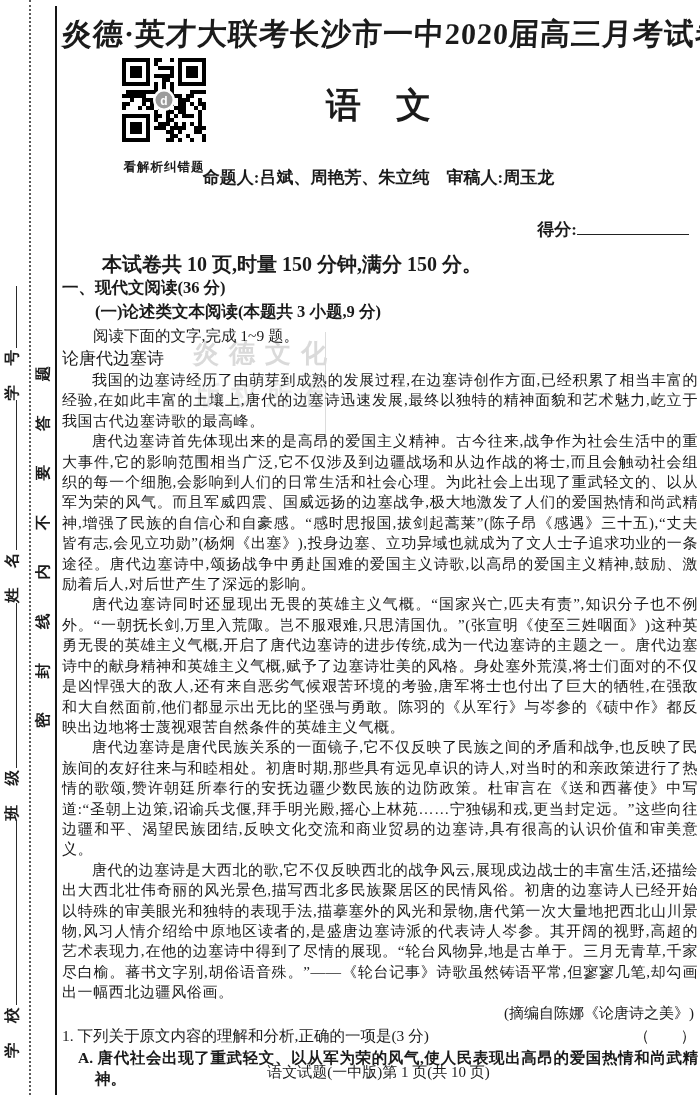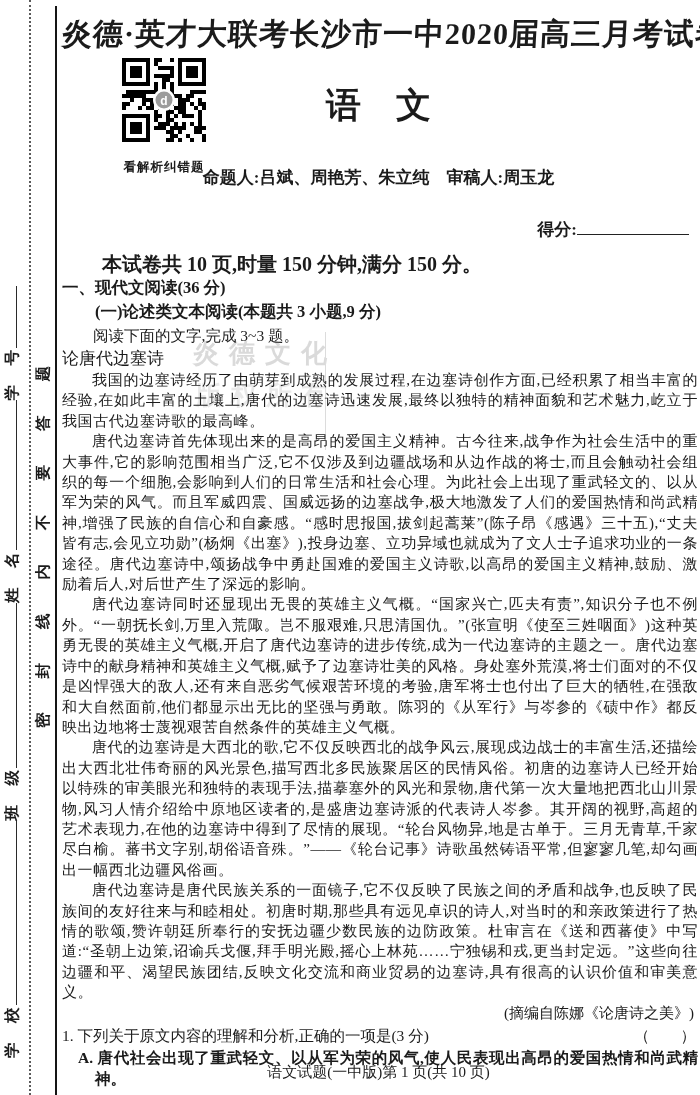--- a/index.html
+++ b/index.html
@@ -213,29 +213,29 @@
     <div id="setters">命题人:吕斌、周艳芳、朱立纯　审稿人:周玉龙</div>
     <div id="score-row">
       <span>得分:</span><span class="score-blank"></span>
     </div>
   </div>
 
   <div id="main">
     <p id="paper-info">本试卷共 10 页,时量 150 分钟,满分 150 分。</p>
     <p id="sec-h1">一、现代文阅读(36 分)</p>
     <p id="sec-h2">(一)论述类文本阅读(本题共 3 小题,9 分)</p>
-    <p id="instruction">阅读下面的文字,完成 3~3 题。</p>
+    <p id="instruction">阅读下面的文字,完成 1~9 题。</p>
     <p id="passage-title">论唐代边塞诗</p>
 
     <div class="passage">
       <p>我国的边塞诗经历了由萌芽到成熟的发展过程,在边塞诗创作方面,已经积累了相当丰富的经验,在如此丰富的土壤上,唐代的边塞诗迅速发展,最终以独特的精神面貌和艺术魅力,屹立于我国古代边塞诗歌的最高峰。</p>
       <p>唐代边塞诗首先体现出来的是高昂的爱国主义精神。古今往来,战争作为社会生活中的重大事件,它的影响范围相当广泛,它不仅涉及到边疆战场和从边作战的将士,而且会触动社会组织的每一个细胞,会影响到人们的日常生活和社会心理。为此社会上出现了重武轻文的、以从军为荣的风气。而且军威四震、国威远扬的边塞战争,极大地激发了人们的爱国热情和尚武精神,增强了民族的自信心和自豪感。“感时思报国,拔剑起蒿莱”(陈子昂《感遇》三十五),“丈夫皆有志,会见立功勋”(杨炯《出塞》),投身边塞、立功异域也就成为了文人士子追求功业的一条途径。唐代边塞诗中,颂扬战争中勇赴国难的爱国主义诗歌,以高昂的爱国主义精神,鼓励、激励着后人,对后世产生了深远的影响。</p>
       <p>唐代边塞诗同时还显现出无畏的英雄主义气概。“国家兴亡,匹夫有责”,知识分子也不例外。“一朝抚长剑,万里入荒陬。岂不服艰难,只思清国仇。”(张宣明《使至三姓咽面》)这种英勇无畏的英雄主义气概,开启了唐代边塞诗的进步传统,成为一代边塞诗的主题之一。唐代边塞诗中的献身精神和英雄主义气概,赋予了边塞诗壮美的风格。身处塞外荒漠,将士们面对的不仅是凶悍强大的敌人,还有来自恶劣气候艰苦环境的考验,唐军将士也付出了巨大的牺牲,在强敌和大自然面前,他们都显示出无比的坚强与勇敢。陈羽的《从军行》与岑参的《碛中作》都反映出边地将士蔑视艰苦自然条件的英雄主义气概。</p>
+      <p>唐代边塞诗是唐代民族关系的一面镜子,它不仅反映了民族之间的矛盾和战争,也反映了民族间的友好往来与和睦相处。初唐时期,那些具有远见卓识的诗人,对当时的和亲政策进行了热情的歌颂,赞许朝廷所奉行的安抚边疆少数民族的边防政策。杜审言在《送和西蕃使》中写道:“圣朝上边策,诏谕兵戈偃,拜手明光殿,摇心上林苑……宁独锡和戎,更当封定远。”这些向往边疆和平、渴望民族团结,反映文化交流和商业贸易的边塞诗,具有很高的认识价值和审美意义。</p>
       <p>唐代的边塞诗是大西北的歌,它不仅反映西北的战争风云,展现戍边战士的丰富生活,还描绘出大西北壮伟奇丽的风光景色,描写西北多民族聚居区的民情风俗。初唐的边塞诗人已经开始以特殊的审美眼光和独特的表现手法,描摹塞外的风光和景物,唐代第一次大量地把西北山川景物,风习人情介绍给中原地区读者的,是盛唐边塞诗派的代表诗人岑参。其开阔的视野,高超的艺术表现力,在他的边塞诗中得到了尽情的展现。“轮台风物异,地是古单于。三月无青草,千家尽白榆。蕃书文字别,胡俗语音殊。”——《轮台记事》诗歌虽然铸语平常,但寥寥几笔,却勾画出一幅西北边疆风俗画。</p>
-      <p>唐代边塞诗是唐代民族关系的一面镜子,它不仅反映了民族之间的矛盾和战争,也反映了民族间的友好往来与和睦相处。初唐时期,那些具有远见卓识的诗人,对当时的和亲政策进行了热情的歌颂,赞许朝廷所奉行的安抚边疆少数民族的边防政策。杜审言在《送和西蕃使》中写道:“圣朝上边策,诏谕兵戈偃,拜手明光殿,摇心上林苑……宁独锡和戎,更当封定远。”这些向往边疆和平、渴望民族团结,反映文化交流和商业贸易的边塞诗,具有很高的认识价值和审美意义。</p>
     </div>
 
     <p id="attribution">(摘编自陈娜《论唐诗之美》)</p>
 
     <div id="q1-row">
       <span class="stem">1. 下列关于原文内容的理解和分析,正确的一项是(3 分)</span>
       <span class="bracket">（　　）</span>
     </div>
     <p id="option-a"><span>A.</span> <span>唐代社会出现了重武轻文、以从军为荣的风气,使人民表现出高昂的爱国热情和尚武精神。</span></p>
   </div>

